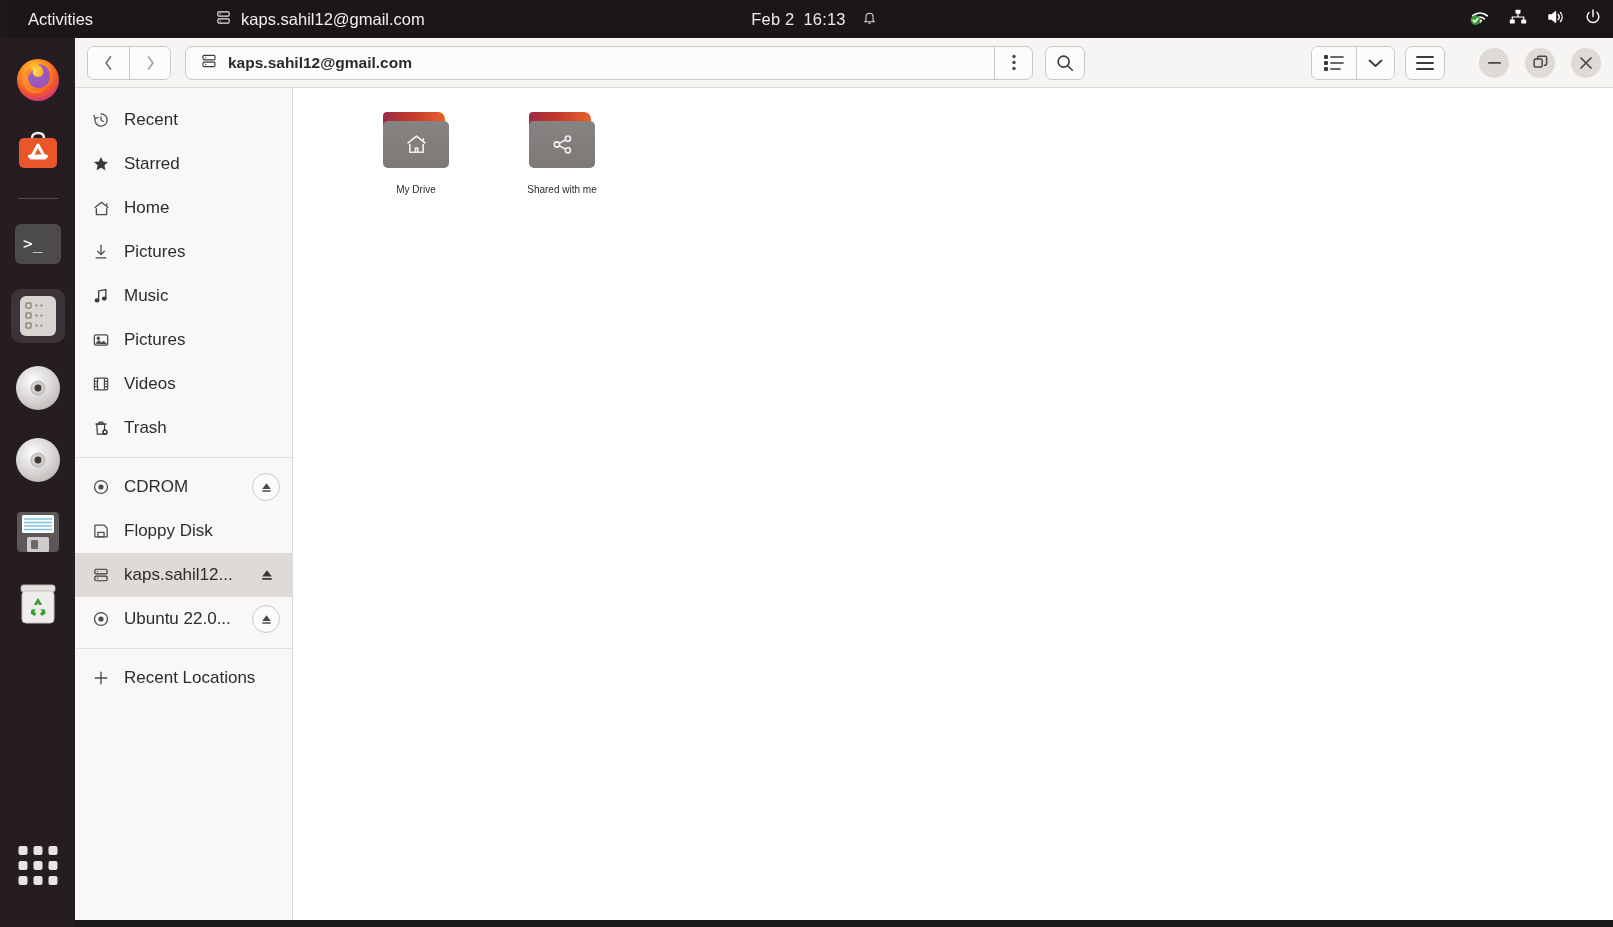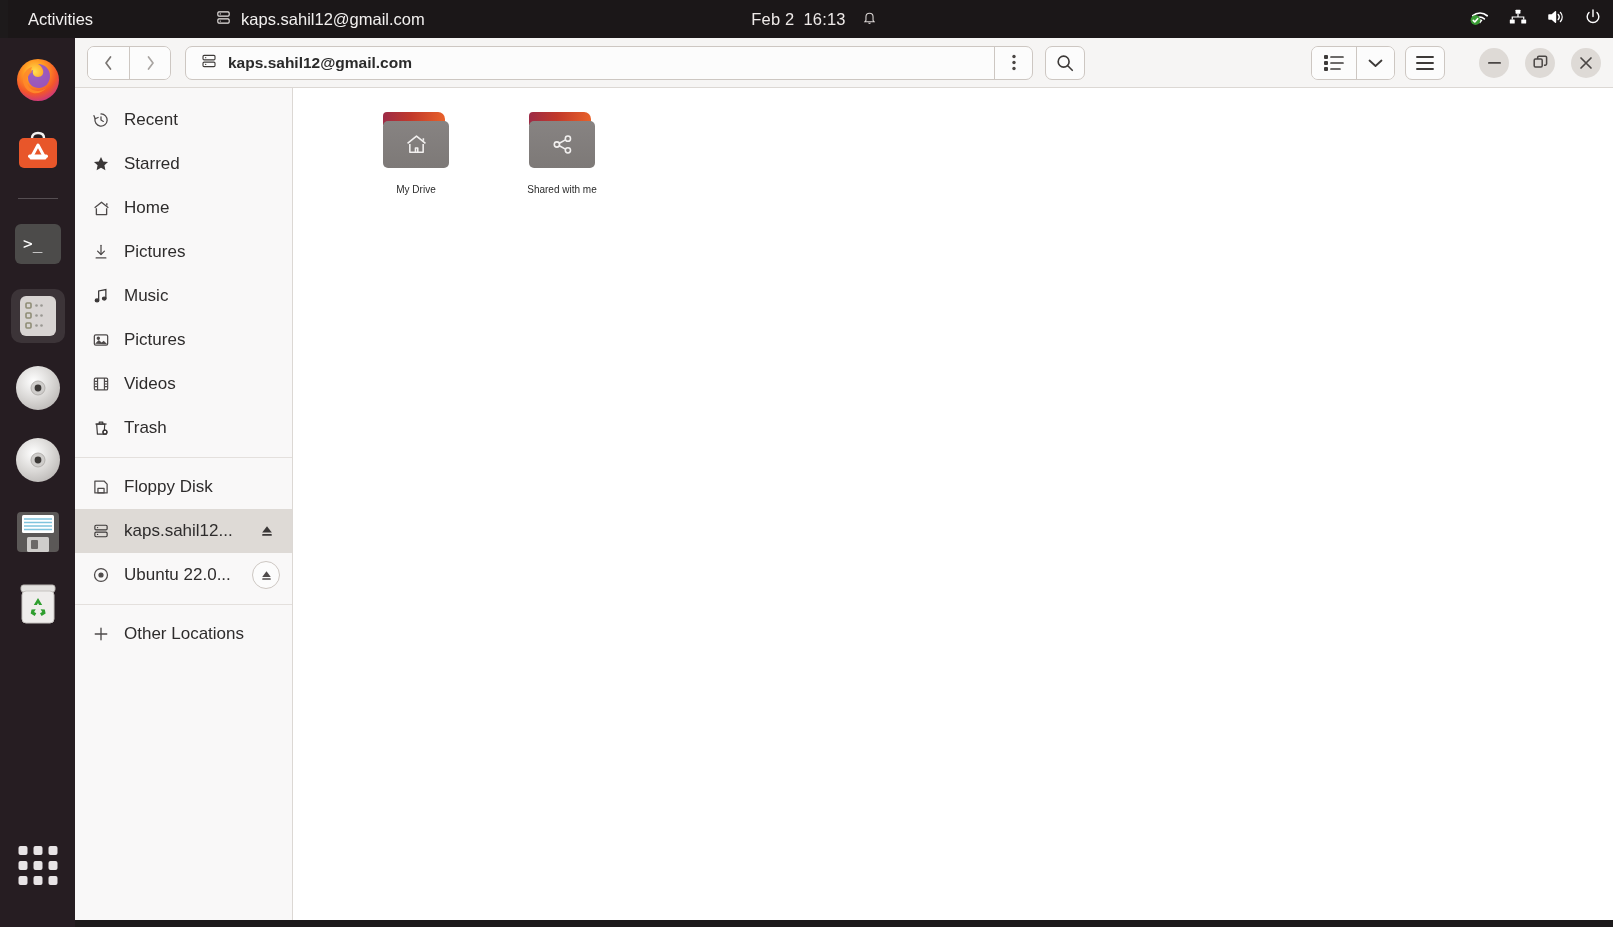--- a/index.html
+++ b/index.html
@@ -588,20 +588,35 @@
               <path d="M8 5.6V3.4h4v2.2"></path>
             <circle cx="14.4" cy="14.6" r="2.2" fill="#f9f8f8"></circle>
               <circle cx="14.4" cy="14.6" r="2.2"></circle>
           </svg>
         </span>
         <span class="side-label">Trash</span>
       </div>
 
       <div class="side-sep"></div>
 
+      <div class="side-item">
+        <span class="side-icon">
+          <svg width="18" height="18" viewBox="0 0 20 20" fill="none" stroke="#4e4a4a" stroke-width="1.4">
+            <circle cx="10" cy="10" r="7.2"></circle>
+              <circle cx="10" cy="10" r="2.2" fill="#4e4a4a"></circle>
+          </svg>
+        </span>
+        <span class="side-label">CDROM</span>
+        <span class="eject-circle">
+          <svg width="13" height="13" viewBox="0 0 14 14" fill="#4e4a4a">
+            <path d="M7 2.5l4.6 6H2.4z"></path>
+              <rect x="2.4" y="10" width="9.2" height="1.7" rx="0.6"></rect>
+          </svg>
+        </span>
+      </div>
 
       <div class="side-item">
         <span class="side-icon">
           <svg width="18" height="18" viewBox="0 0 20 20" fill="none" stroke="#4e4a4a" stroke-width="1.4" stroke-linejoin="round">
             <path d="M3.2 3.4h10.2l3.4 3.4v9.8H3.2z"></path>
             <rect x="6.6" y="11.4" width="6.8" height="5.2"></rect>
           </svg>
         </span>
         <span class="side-label">Floppy Disk</span>
       </div>
@@ -641,21 +656,21 @@
       </div>
 
       <div class="side-sep"></div>
 
       <div class="side-item">
         <span class="side-icon">
           <svg width="18" height="18" viewBox="0 0 20 20" stroke="#4e4a4a" stroke-width="1.5" stroke-linecap="round">
             <path d="M10 3.6v12.8M3.6 10h12.8"></path>
           </svg>
         </span>
-        <span class="side-label">Other Locations</span>
+        <span class="side-label">Recent Locations</span>
       </div>
     </div>
 
     <div id="filearea">
 
       <div class="file-item">
         <div class="folder">
           <div class="tab"></div>
           <div class="bodyf">
             <svg width="25" height="25" viewBox="0 0 24 24" fill="none" stroke="#f2f0ef" stroke-width="1.5" stroke-linejoin="round">

